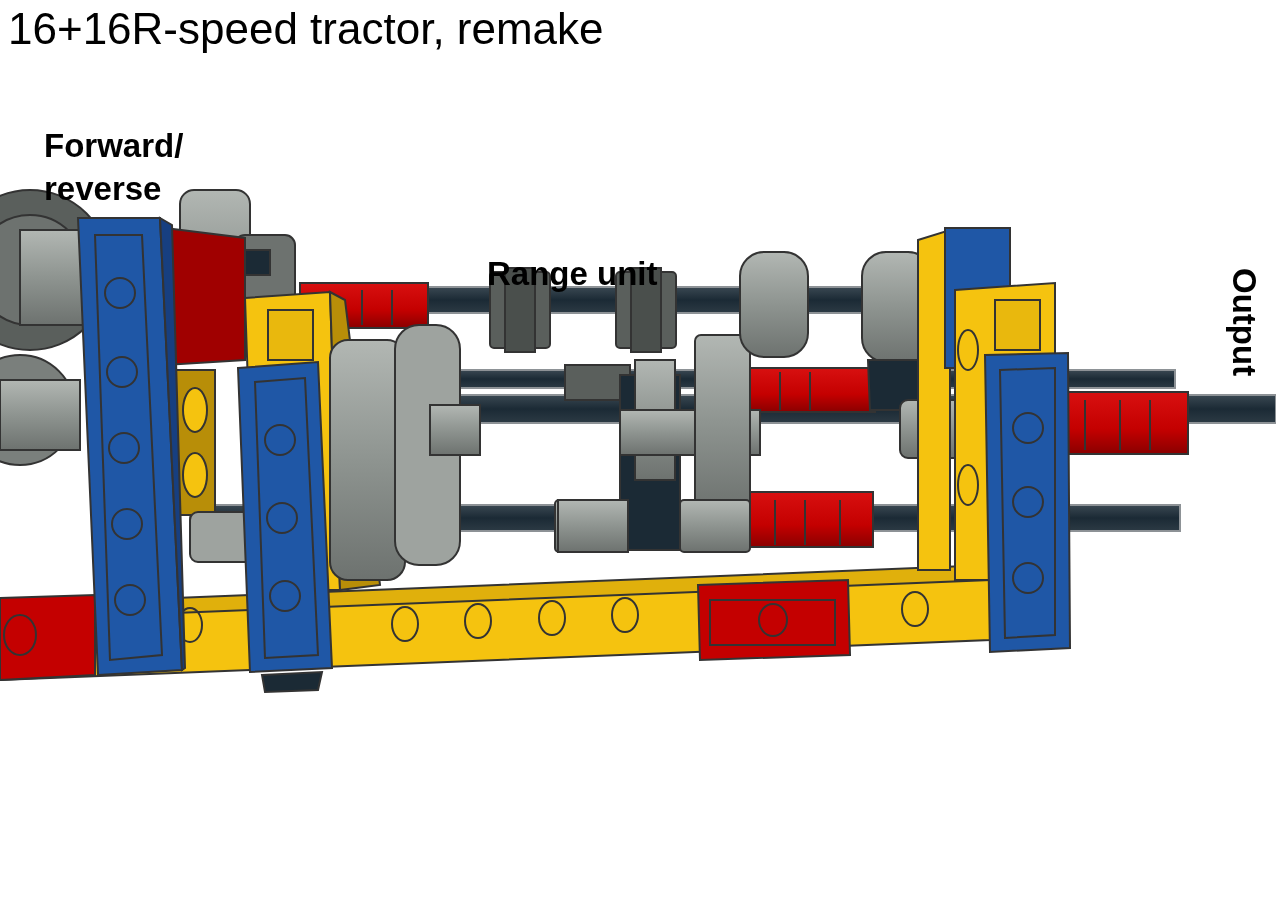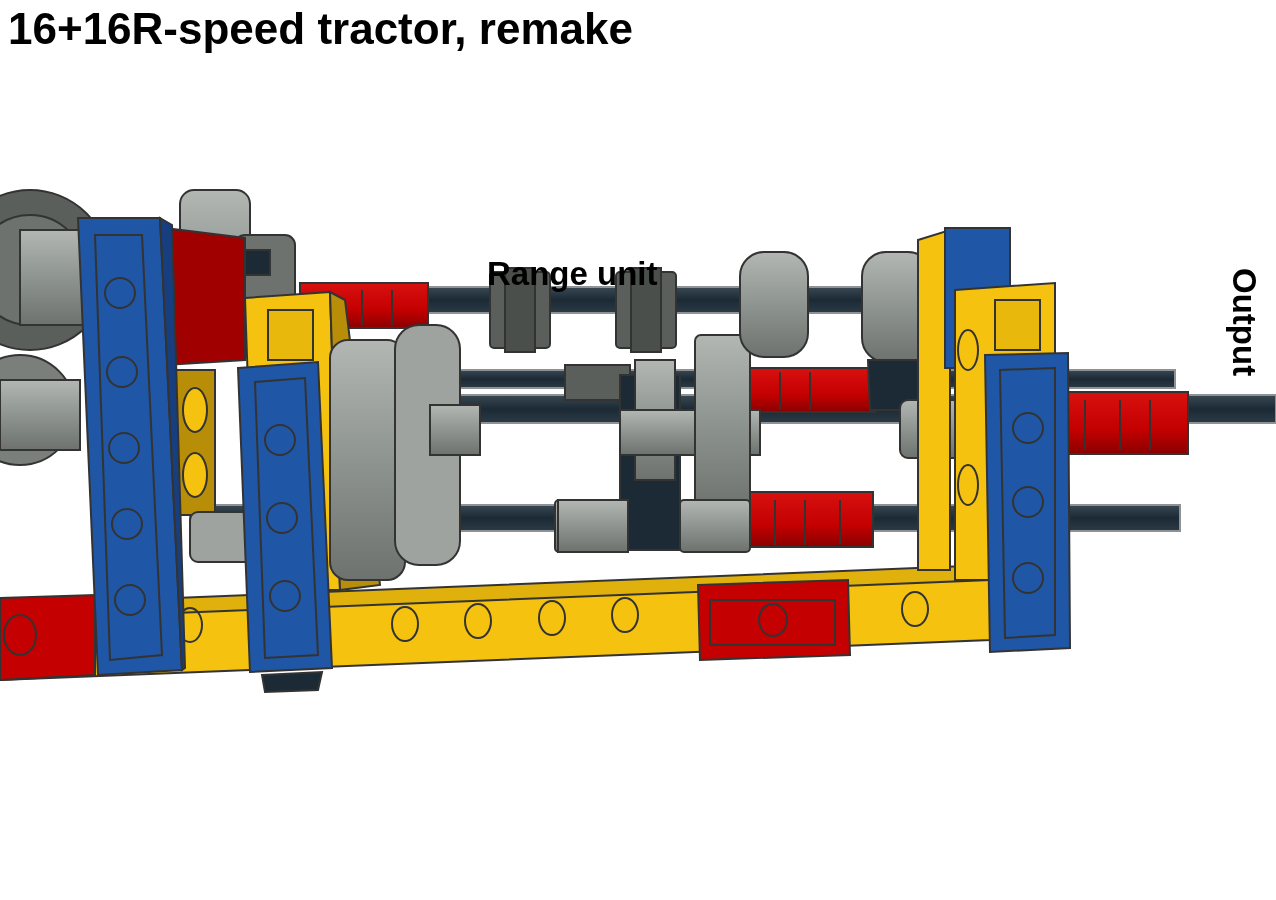--- a/index.html
+++ b/index.html
@@ -1,18 +1,18 @@
 <!DOCTYPE html>
 <html><head>
 <meta charset="utf-8">
 <style>
   html, body { margin: 0; padding: 0; background: #ffffff; }
   body { width: 1276px; height: 900px; position: relative; overflow: hidden;
          font-family: "Liberation Sans", sans-serif; }
-  .title { position: absolute; left: 8px; top: 4px; font-size: 44px; font-weight: bold;
+  .title { position: absolute; left: 8px; top: 4px; font-size: 44px; font-weight: normal;
            color: #000; letter-spacing: 0px; white-space: nowrap; }
   .label { position: absolute; font-size: 33px; font-weight: bold; color: #000; line-height: 43px; white-space: nowrap; }
   .label-fr { left: 44px; top: 124px; }
   .label-range { left: 487px; top: 218px; margin-top: 34px; }
   .label-output { left: 1232px; top: 268px; transform-origin: 0 0; transform: translate(34px,0) rotate(90deg); }
   svg.scene { position: absolute; left: 0; top: 0; }
 </style>
 </head>
 <body>
 
@@ -172,17 +172,19 @@
     <circle cx="1028" cy="502" r="15" fill="none"></circle>
     <circle cx="1028" cy="578" r="15" fill="none"></circle>
   </g>
 
   <path d="M262,675 L322,672 L318,690 L265,692 Z" fill="#1b2a35" stroke="#333" stroke-width="2"></path>
 </svg>
 
 <div class="title">16+16R-speed tractor, remake</div>
 
 <div class="label label-fr">
+  <div>Forward/</div>
+  <div>reverse</div>
 </div>
 
 <div class="label label-range">Range unit</div>
 
 <div class="label label-output">Output</div>
 
 </body></html>

